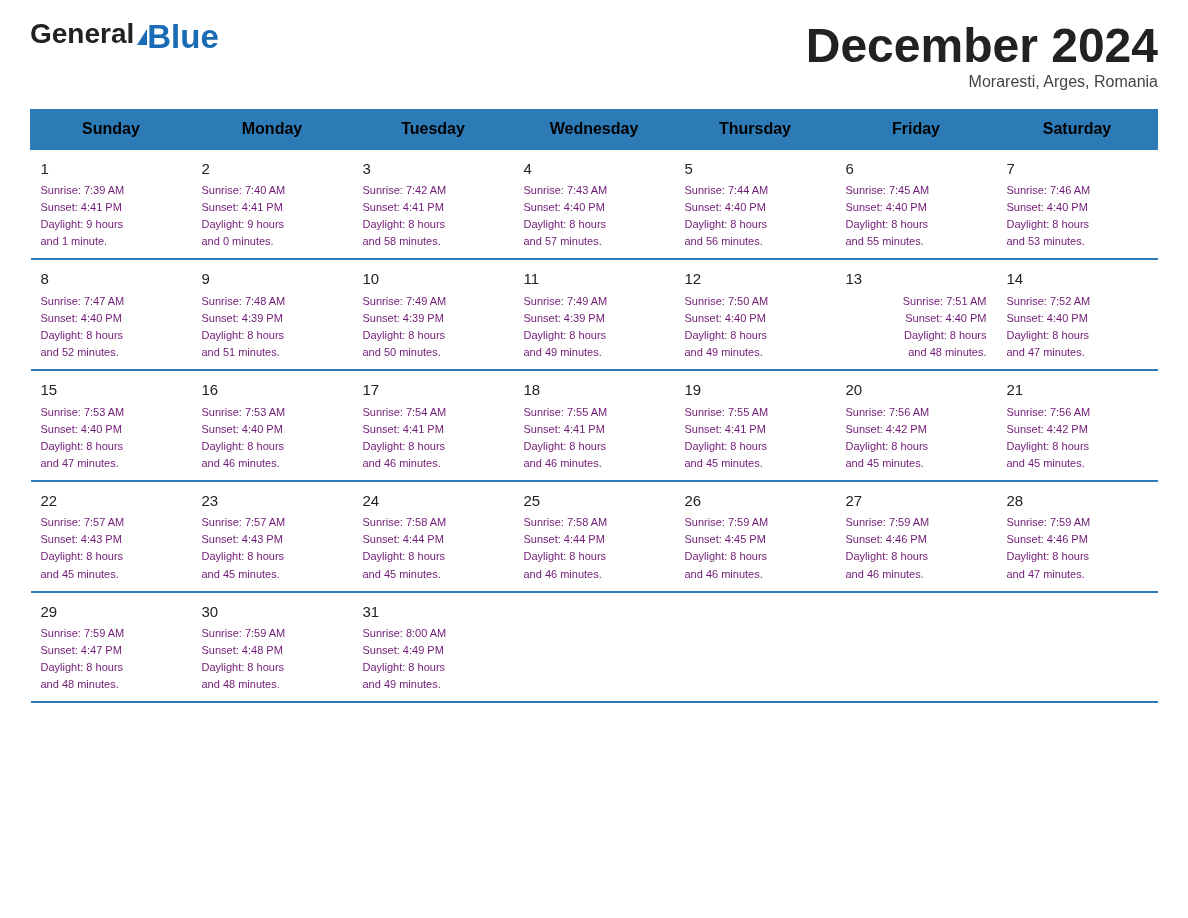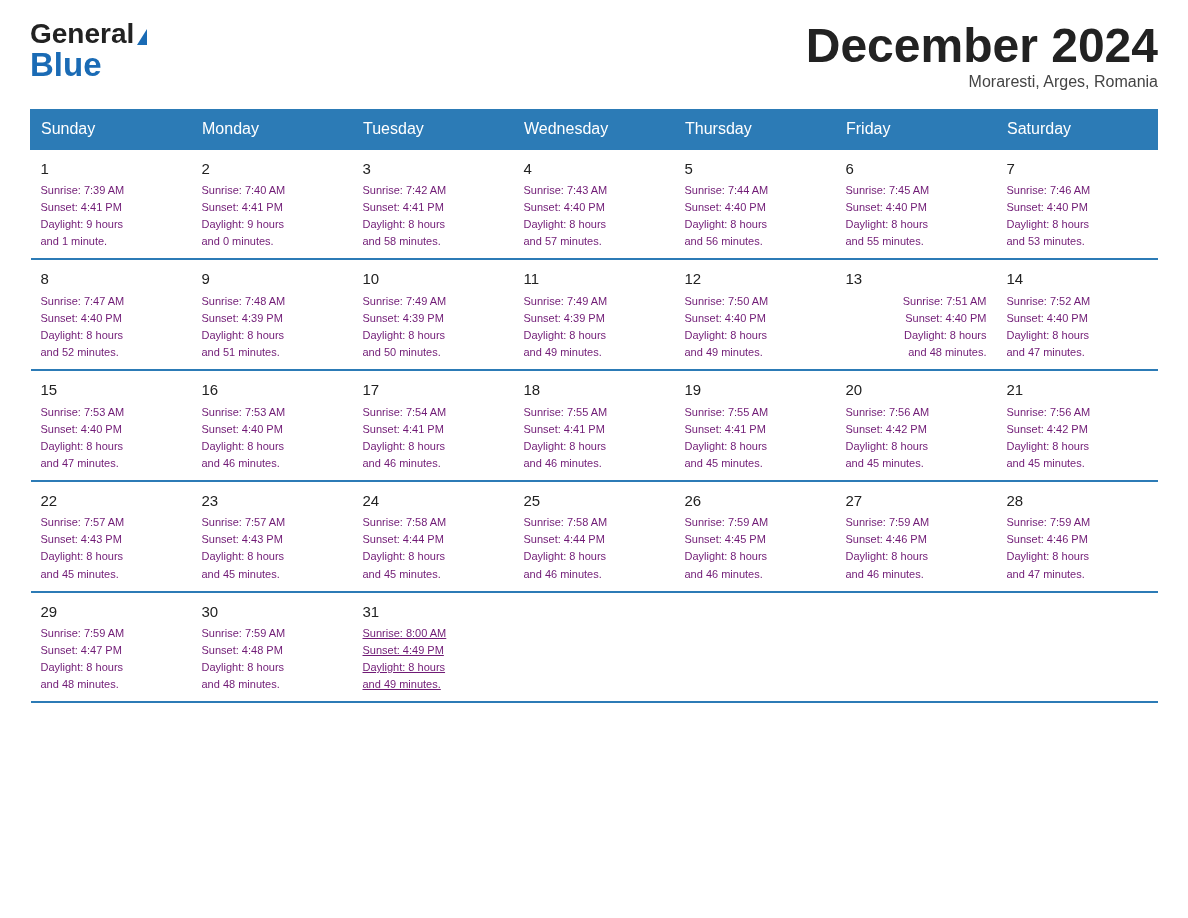--- a/index.html
+++ b/index.html
@@ -12,21 +12,21 @@
       padding: 20px 30px;
     }
     .header {
       display: flex;
       justify-content: space-between;
       align-items: flex-start;
       margin-bottom: 18px;
     }
     .logo {
       display: flex;
-      flex-direction: column;
+      flex-direction: row;
       align-items: flex-start;
     }
     .logo-general {
       font-size: 28px;
       font-weight: bold;
       color: #222;
       line-height: 1;
     }
     .logo-blue {
       font-size: 33px;
@@ -59,25 +59,25 @@
       font-weight: normal;
       color: #444;
     }
     table {
       width: 100%;
       border-collapse: collapse;
       table-layout: fixed;
     }
     thead tr th {
       background-color: #2c7bb6;
-      color: #ffffff;
+      color: #000000;
       font-size: 16px;
-      font-weight: normal;
+      font-weight: bold;
       padding: 10px 10px;
-      text-align: left;
+      text-align: center;
       border: 1px solid #2c7bb6;
     }
     tbody tr td {
       vertical-align: top;
       padding: 8px 10px;
       font-size: 13.5px;
       line-height: 1.5;
       border: none;
       border-top: 2px solid #2c7bb6;
       color: #222;
@@ -343,21 +343,21 @@
         </td>
         <td>
           <span class="day-number">30</span>
           <div class="day-info" style="white-space: pre-line;">Sunrise: 7:59 AM
 Sunset: 4:48 PM
 Daylight: 8 hours
 and 48 minutes.</div>
         </td>
         <td>
           <span class="day-number">31</span>
-          <div class="day-info" style="white-space: pre-line; text-decoration: underline;">Sunrise: 8:00 AM
+          <div class="day-info" style="white-space: pre-line;">Sunrise: 8:00 AM
 Sunset: 4:49 PM
 Daylight: 8 hours
 and 49 minutes.</div>
         </td>
         <td></td>
         <td></td>
         <td></td>
         <td></td>
       </tr>
     </tbody>

